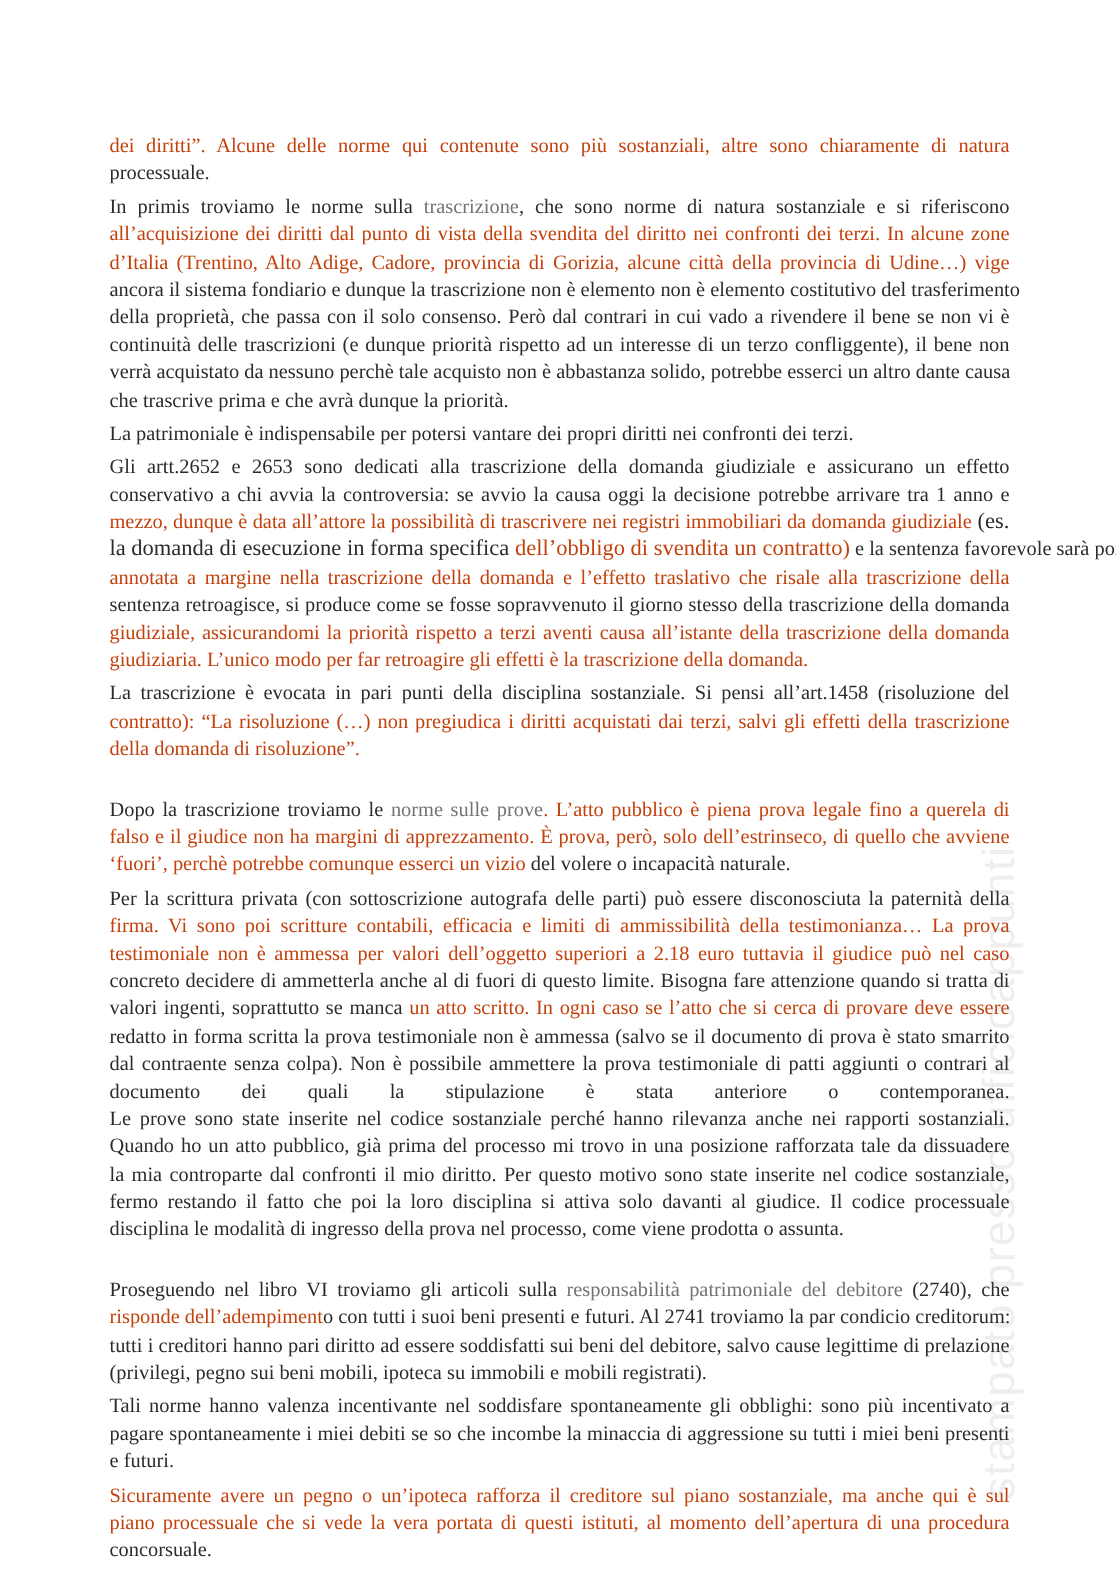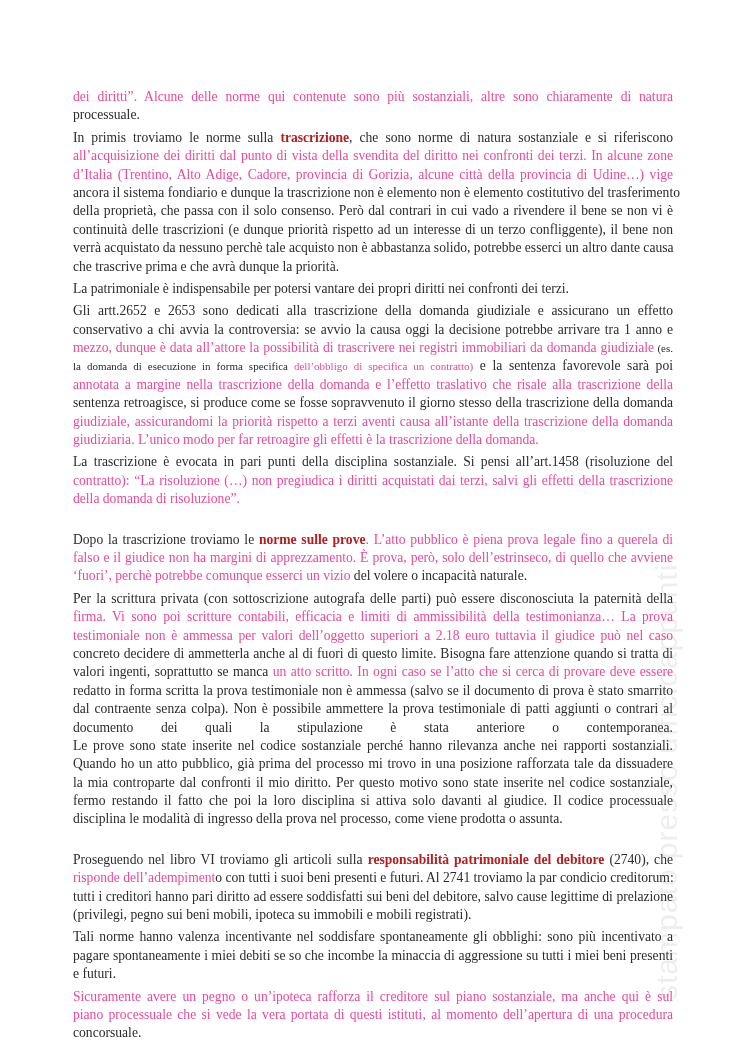--- a/index.html
+++ b/index.html
@@ -6,24 +6,24 @@
   body { width: 744px; height: 1052px; position: relative; overflow: hidden; }
   .page { position: absolute; left: 0; top: 0; width: 744px; height: 1052px; background: #fff; }
   .text-col {
     position: absolute; left: 73px; top: 88px; width: 600px;
     font-family: "Liberation Serif", serif; font-size: 13.6px; color: #2b2b2b;
   }
   .para { margin: 0 0 4px 0; }
   .para.gap-before { margin-top: 22px; }
   .line { display: block; height: 18.4px; line-height: 18.4px; white-space: nowrap; text-align: justify; text-align-last: justify; }
   .line.last { text-align-last: left; }
-  .seg.dark { color: #ec4899; }
-  .seg.bold { font-weight: bold; color: #b91c1c; }
+  .seg.dark { color: #c2410c; }
+  .seg.bold { font-weight: normal; color: #737373; }
   .seg.ital { }
-  .seg.small { font-size: 11px; }
+  .seg.small { font-size: 15px; }
   .watermark {
     position: absolute; left: 650px; top: 1000px;
     transform-origin: left top; transform: rotate(-90deg);
     font-family: "Liberation Sans", sans-serif; font-size: 30px; letter-spacing: 1px;
     color: rgba(120,120,120,0.13); white-space: nowrap;
   }
 </style>
 </head>
 <body>
 
@@ -43,21 +43,21 @@
         <span class="line"><span class="seg ">verrà acquistato da nessuno perchè tale acquisto non è abbastanza solido, potrebbe esserci un altro dante causa</span></span>
         <span class="line last"><span class="seg ">che trascrive prima e che avrà dunque la priorità.</span></span>
       </div>
       <div class="para">
         <span class="line last"><span class="seg ">La patrimoniale è indispensabile per potersi vantare dei propri diritti nei confronti dei terzi.</span></span>
       </div>
       <div class="para">
         <span class="line"><span class="seg ">Gli artt.2652 e 2653 sono dedicati alla trascrizione della domanda giudiziale e assicurano un effetto</span></span>
         <span class="line"><span class="seg ">conservativo a chi avvia la controversia: se avvio la causa oggi la decisione potrebbe arrivare tra 1 anno e</span></span>
         <span class="line"><span class="seg dark">mezzo, dunque è data all’attore la possibilità di trascrivere nei registri immobiliari da domanda giudiziale</span><span class="seg small"> (es.</span></span>
-        <span class="line"><span class="seg small">la domanda di esecuzione in forma specifica </span><span class="seg dark small">dell’obbligo di specifica un contratto)</span><span class="seg "> e la sentenza favorevole sarà poi</span></span>
+        <span class="line"><span class="seg small">la domanda di esecuzione in forma specifica </span><span class="seg dark small">dell’obbligo di svendita un contratto)</span><span class="seg "> e la sentenza favorevole sarà poi</span></span>
         <span class="line"><span class="seg dark">annotata a margine nella trascrizione della domanda e l’effetto traslativo che  risale alla trascrizione della</span></span>
         <span class="line"><span class="seg ">sentenza retroagisce, si produce come se fosse sopravvenuto il giorno stesso della trascrizione della domanda</span></span>
         <span class="line"><span class="seg dark">giudiziale, assicurandomi la priorità rispetto a terzi aventi causa all’istante della trascrizione della domanda</span></span>
         <span class="line last"><span class="seg dark">giudiziaria. L’unico modo per far retroagire gli effetti è la trascrizione della domanda.</span></span>
       </div>
       <div class="para">
         <span class="line"><span class="seg ">La trascrizione è evocata in pari punti della disciplina sostanziale. Si pensi all’art.1458 (risoluzione del</span></span>
         <span class="line"><span class="seg dark">contratto): “La risoluzione (…) non pregiudica i diritti acquistati dai terzi, salvi gli effetti della trascrizione</span></span>
         <span class="line last"><span class="seg dark">della domanda di risoluzione”.</span></span>
       </div>

